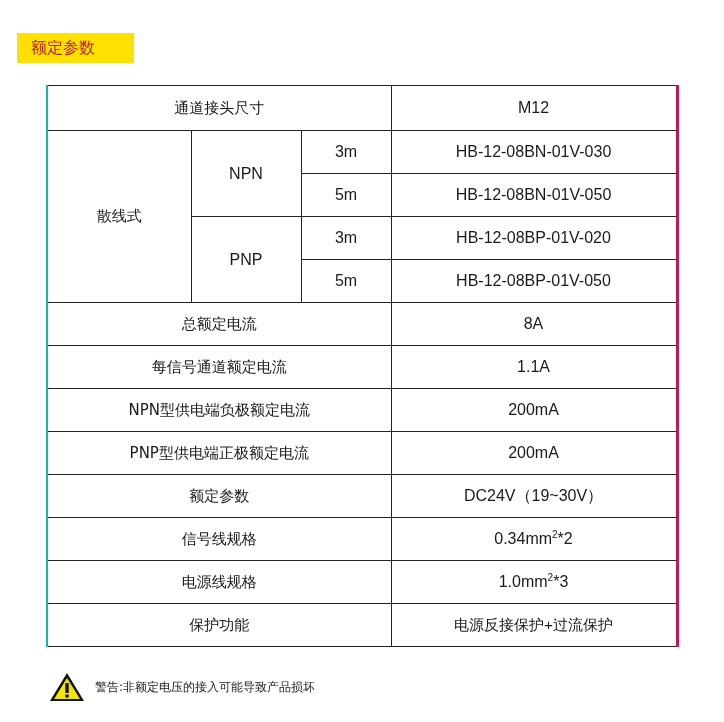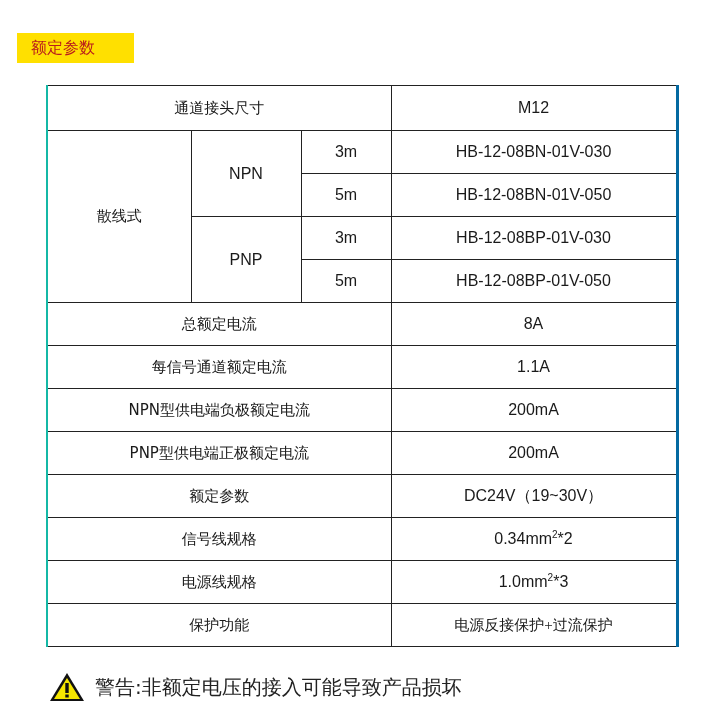--- a/index.html
+++ b/index.html
@@ -6,27 +6,27 @@
   body { width: 724px; height: 722px; position: relative; overflow: hidden;
          font-family: "DejaVu Sans", "Liberation Sans", sans-serif; color: #1a1a1a; }
   .title-badge { position: absolute; left: 17px; top: 33px; width: 117px; height: 30px;
                  background: #ffe000; font-size: 16px; line-height: 30px; padding-left: 14px;
                  box-sizing: border-box; color: #b91c1c; }
   table.spec { position: absolute; left: 46px; top: 85px; width: 630px; border-collapse: collapse;
                table-layout: fixed; }
   table.spec td { border: 1px solid #222; text-align: center; vertical-align: middle;
                   font-size: 15px; padding: 0; height: 43px; box-sizing: border-box; }
   table.spec td.lft { border-left: 2px solid #14b8a6; }
-  table.spec td.rgt { border-right: 3px solid #0369a1; }
+  table.spec td.rgt { border-right: 3px solid #be185d; }
   table.spec td.val { font-family: "Liberation Sans", sans-serif; font-size: 16px; }
   table.spec tr.hdr td { height: 45px; }
   sup { font-size: 10px; }
   .warning { position: absolute; left: 49px; top: 672px; height: 30px; display: flex; align-items: center; }
   .warning svg { width: 36px; height: 30px; }
-  .warning span.txt { margin-left: 10px; font-size: 20px; color: #222; }
+  .warning span.txt { margin-left: 10px; font-size: 12px; color: #222; }
 </style>
 </head>
 <body>
 
 <div class="title-badge">额定参数</div>
 
 <table class="spec">
   <colgroup>
     <col style="width:144px">
       <col style="width:110px">
@@ -44,21 +44,21 @@
     <td class="val">3m</td>
     <td class="rgt val">HB-12-08BN-01V-030</td>
   </tr>
   <tr>
     <td class="val">5m</td>
     <td class="rgt val">HB-12-08BN-01V-050</td>
   </tr>
   <tr>
     <td class="val" rowspan="2">PNP</td>
     <td class="val">3m</td>
-    <td class="rgt val">HB-12-08BP-01V-030</td>
+    <td class="rgt val">HB-12-08BP-01V-020</td>
   </tr>
   <tr>
     <td class="val">5m</td>
     <td class="rgt val">HB-12-08BP-01V-050</td>
   </tr>
   <tr>
     <td class="lft" colspan="3">总额定电流</td>
     <td class="rgt val">8A</td>
   </tr>
   <tr>
@@ -80,21 +80,21 @@
   <tr>
     <td class="lft" colspan="3">信号线规格</td>
     <td class="rgt val"><span>0.34mm</span><sup>2</sup><span>*2</span></td>
   </tr>
   <tr>
     <td class="lft" colspan="3">电源线规格</td>
     <td class="rgt val"><span>1.0mm</span><sup>2</sup><span>*3</span></td>
   </tr>
   <tr>
     <td class="lft" colspan="3">保护功能</td>
-    <td class="rgt val" style="font-family:Liberation Serif, serif;font-size:15px">电源反接保护+过流保护</td>
+    <td class="rgt val" style="font-family:Liberation Mono, monospace;font-size:15px">电源反接保护+过流保护</td>
   </tr>
 </tbody>
   </table>
 
 <div class="warning">
   <svg viewBox="0 0 36 30">
     <polygon points="18,1 35,29 1,29" fill="#111"></polygon>
     <polygon points="18,6 31,27 5,27" fill="#f5e600"></polygon>
     <rect x="16.3" y="11" width="3.4" height="10" fill="#111"></rect>
     <rect x="16.3" y="22.5" width="3.4" height="3" fill="#111"></rect>

